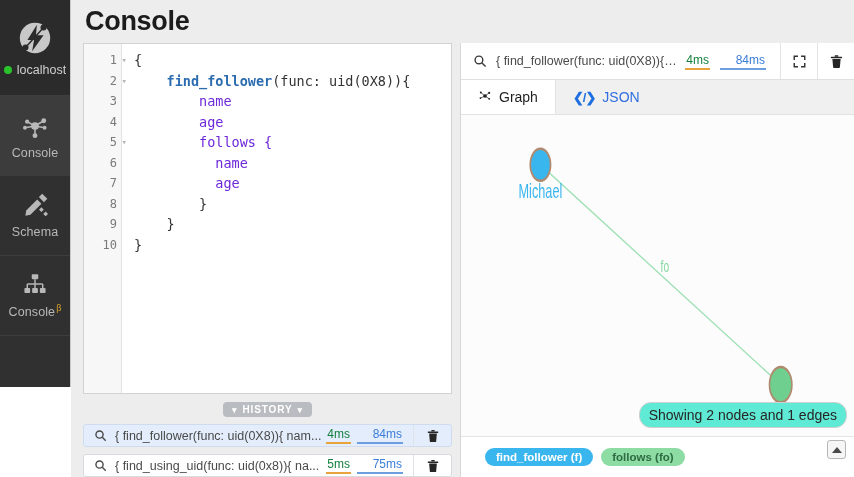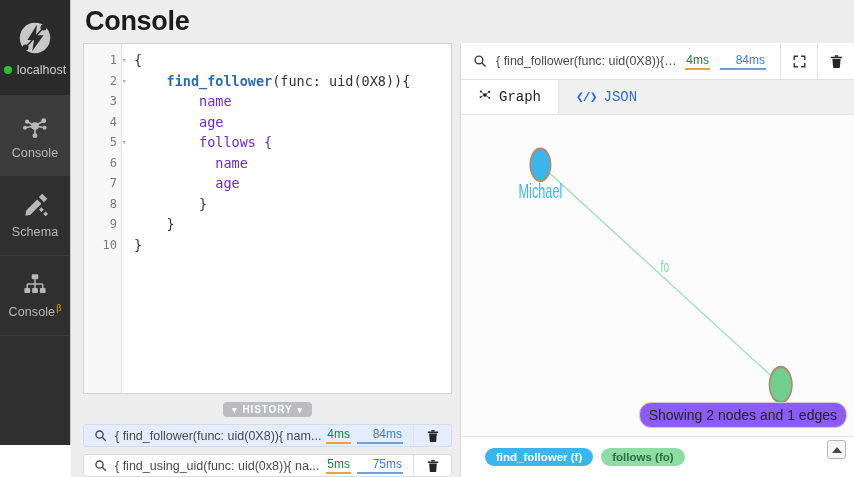--- a/index.html
+++ b/index.html
@@ -6,21 +6,21 @@
   html, body {
     width: 854px; height: 477px;
     overflow: hidden;
     font-family: "Liberation Sans", sans-serif;
     background: #ffffff;
   }
   .app { display: flex; width: 854px; height: 477px; }
 
   
   .sidebar {
-    width: 71px; height: 445px;
+    width: 71px; height: 387px;
     background: #303030;
     display: flex; flex-direction: column;
     flex: 0 0 71px;
     border-right: 1px solid #c9c9c9;
   }
   .side-logo {
     height: 96px;
     background: #2b2b2b;
     display: flex; flex-direction: column;
     align-items: center; justify-content: center;
@@ -202,39 +202,39 @@
     cursor: pointer;
   }
   .tabs {
     display: flex; height: 35px; flex: 0 0 35px;
     background: #f0f0f0;
     border-bottom: 1px solid #e2e2e2;
   }
   .tab {
     display: flex; align-items: center; gap: 7px;
     padding: 0 17px; font-size: 14px;
-    cursor: pointer; color: #2f6fe0; font-family: Liberation Mono, monospace;
+    cursor: pointer; color: #2f6fe0;
   }
   .tab.active {
     background: #ffffff; color: #1f1f1f;
     border-right: 1px solid #e2e2e2;
   }
   .json-glyph { color: #1f6fe0; font-weight: 700; font-size: 13px; letter-spacing: -1px; }
 
   .graph-area {
     flex: 1 1 auto; position: relative;
     background: #fcfcfc; overflow: hidden;
     border-bottom: 1px solid #e4e4e4;
   }
   .graph-svg { position: absolute; inset: 0; width: 100%; height: 100%; }
   .node-label { font-family: "Liberation Sans", sans-serif; font-size: 12.5px; }
   .edge-label { font-family: "Liberation Sans", sans-serif; font-size: 10px; fill: #87d8a0; }
   .showing-box {
     position: absolute; right: 7px; bottom: 8px;
-    background: #8b5cf6; border: 1px solid #cfcfcf;
+    background: #5eead4; border: 1px solid #cfcfcf;
     border-radius: 12px; padding: 4px 9px;
     font-size: 14px; color: #262626;
   }
   .legend-bar {
     height: 40px; flex: 0 0 40px;
     display: flex; align-items: center;
     padding: 0 24px; gap: 8px;
     background: #ffffff; position: relative;
   }
   .chip {

